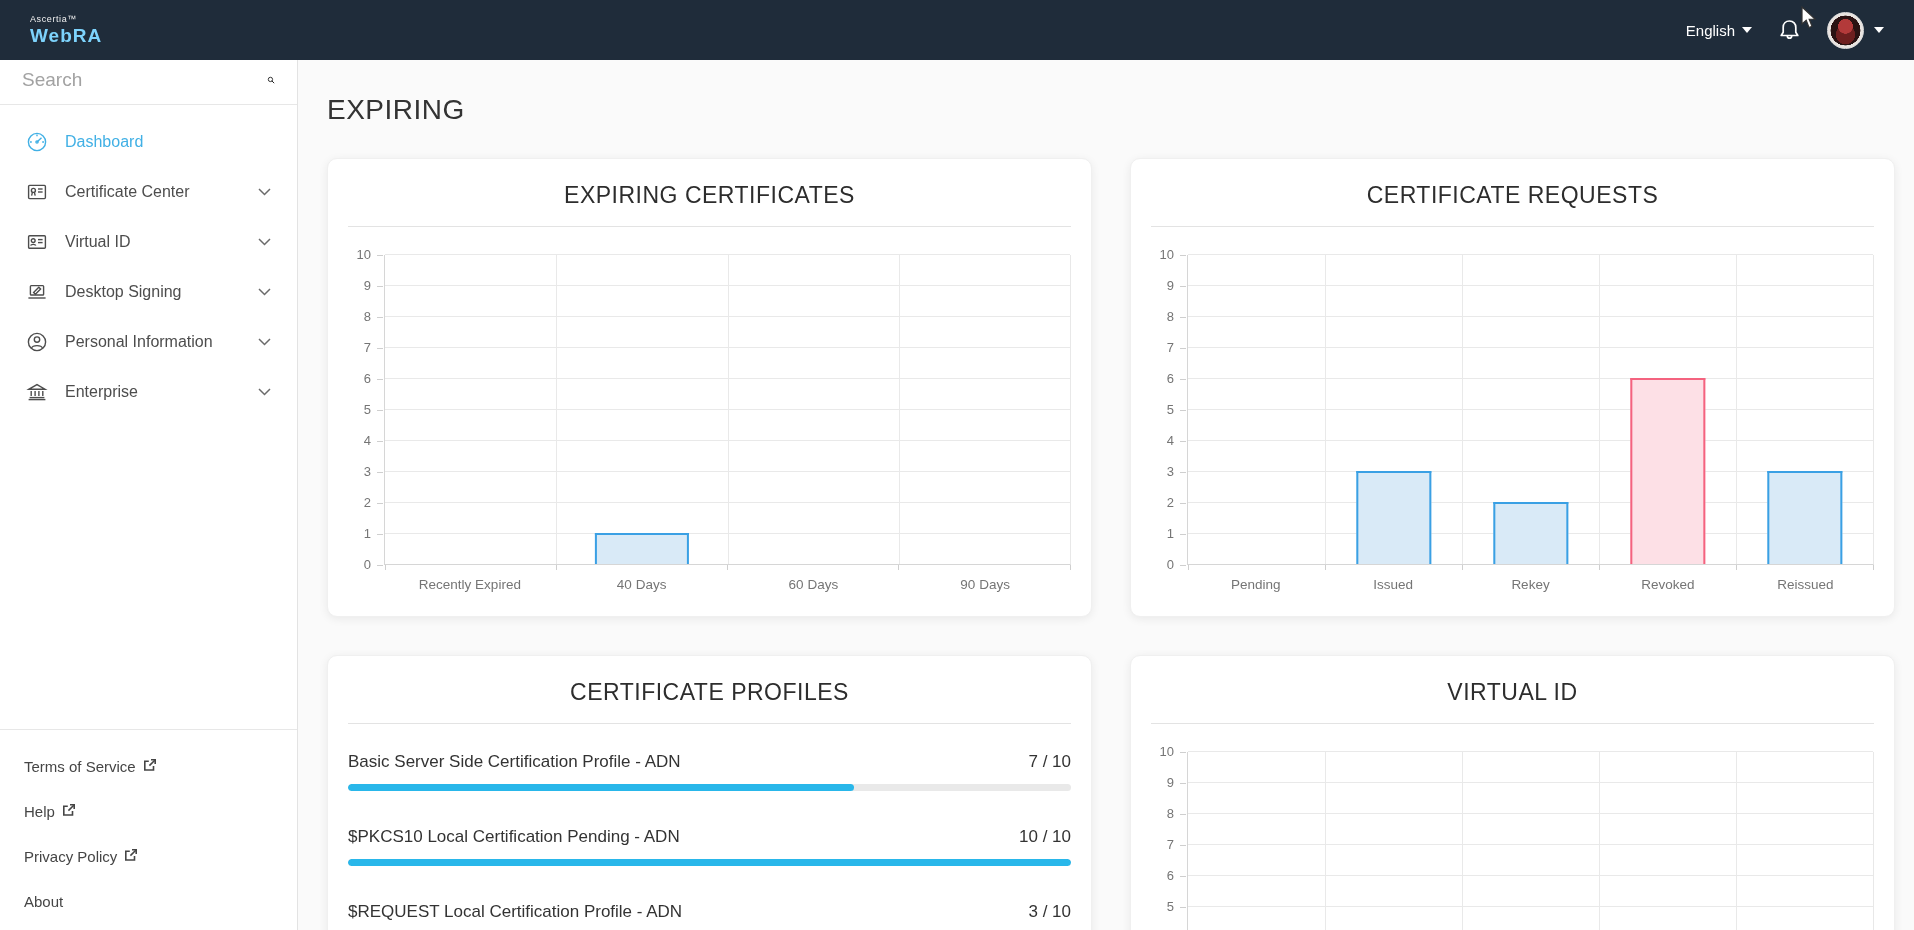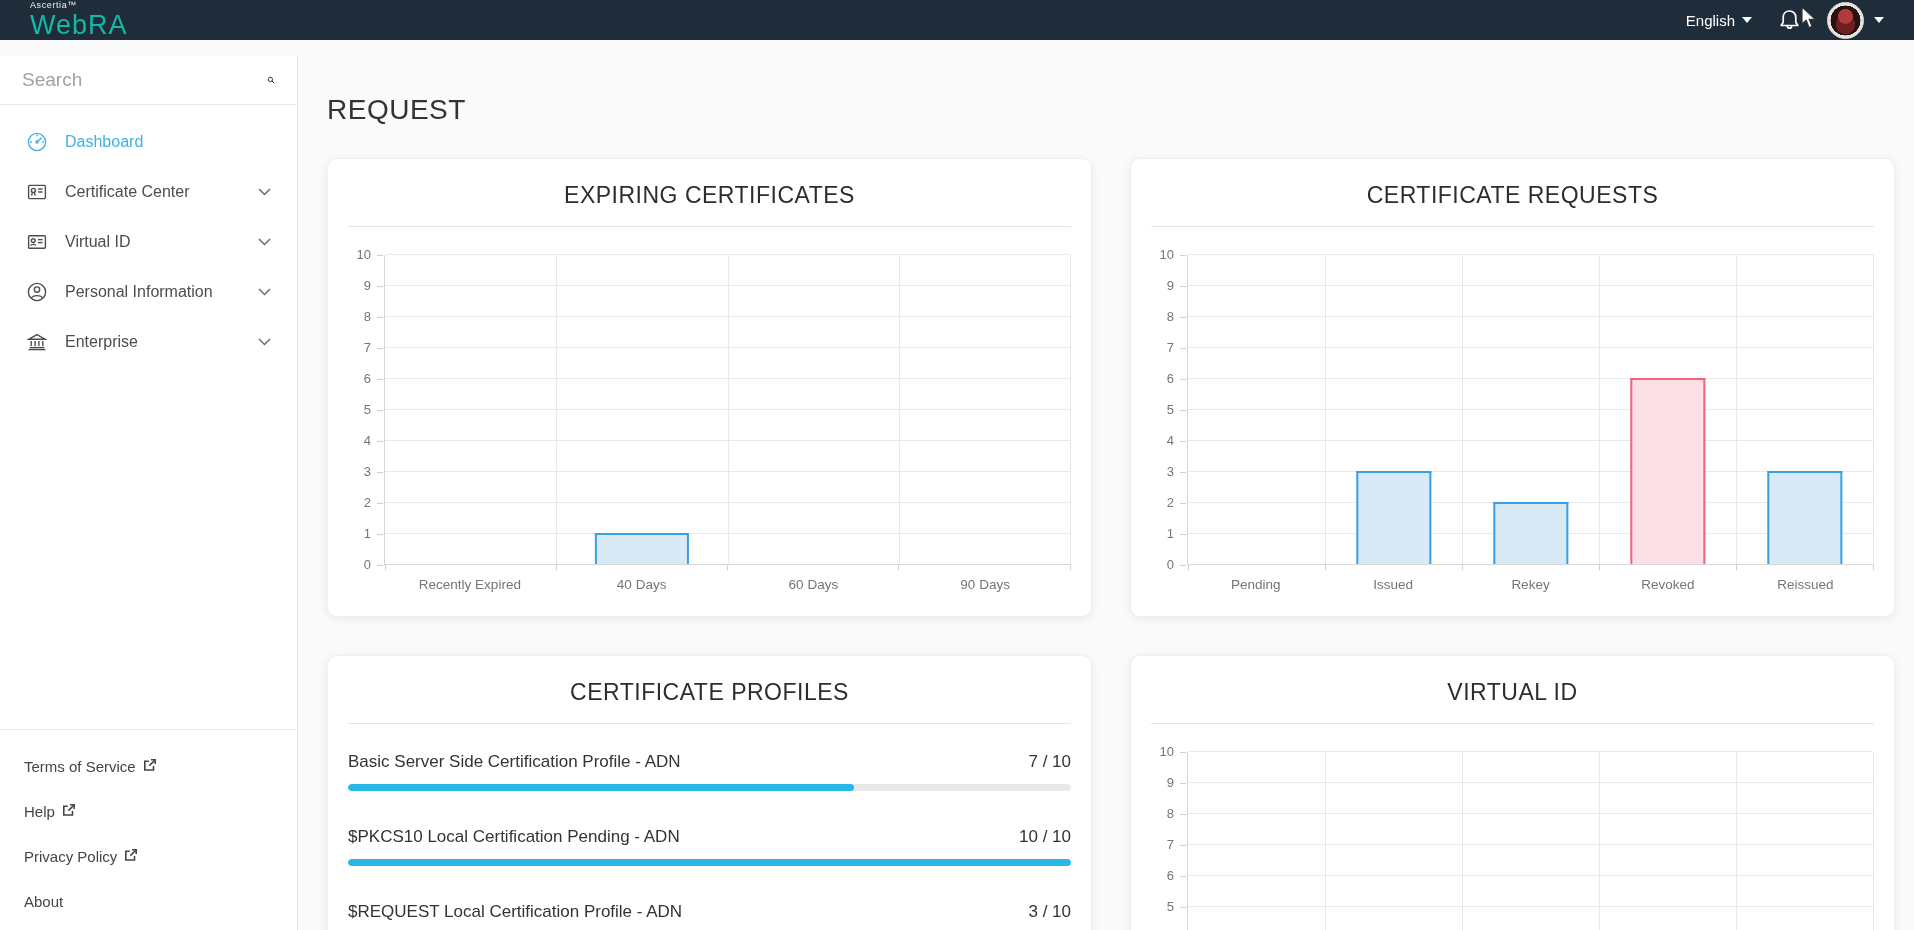--- a/index.html
+++ b/index.html
@@ -1,26 +1,26 @@
 <!DOCTYPE html>
 <html style="--navbar-bg: #1f2c3a; --accent: #41b0e5; --bar-blue-fill: #d9eaf7; --bar-blue-border: #3aa0e4; --bar-pink-fill: #fde0e6; --bar-pink-border: #f4637f; --progress-fill: #29b7ea; --progress-track: #e9e9e9;"><head>
 <meta charset="utf-8">
 <style>
   * { box-sizing: border-box; margin: 0; padding: 0; }
   html,body { width:1914px; height:930px; }
   body { font-family: "Liberation Sans", sans-serif; background:#fafafa; overflow:hidden; }
   .screen { position:relative; width:1914px; height:930px; overflow:hidden; }
 
   
-  .navbar { position:absolute; top:0; left:0; width:100%; height:40px;
+  .navbar { position:absolute; top:0; left:0; width:100%; height:60px;
     background:var(--navbar-bg,#1f2c3a); display:flex; align-items:center;
     padding:0 30px; color:#fff; z-index:30; }
   .brand { display:flex; flex-direction:column; line-height:1; cursor:default; }
   .brand-top { font-size:9px; letter-spacing:.6px; margin-bottom:2px; color:#f2f2f2; }
-  .brand-main { font-size:27px; font-weight:400; letter-spacing:1px; color:#14b8a6; }
+  .brand-main { font-size:19px; font-weight:700; letter-spacing:1px; color:#7dd3fc; }
   .nav-right { margin-left:auto; display:flex; align-items:center; gap:26px; }
   .lang { display:flex; align-items:center; gap:7px; font-size:15px; cursor:pointer; }
   .caret-down { width:0; height:0; border-left:5px solid transparent; border-right:5px solid transparent; border-top:6px solid #fff; }
   .bell { display:flex; align-items:center; cursor:pointer; }
   .avatar-wrap { display:flex; align-items:center; gap:10px; cursor:pointer; }
   .avatar { width:37px; height:37px; border-radius:50%;
     background:
       radial-gradient(circle at 50% 38%, #b33a3a 0 26%, transparent 27%),
       radial-gradient(circle at 50% 62%, #6e1f1f 0 34%, transparent 35%),
       radial-gradient(circle at 50% 50%, #2a1212 0 60%, #e9e4e0 61%);
@@ -172,20 +172,35 @@
           <span class="nav-label">Virtual ID</span>
           <span class="chev">
             <svg width="13" height="8" viewBox="0 0 13 8">
               <polyline points="1,1 6.5,6.5 12,1" fill="none" stroke="#6b6b6b" stroke-width="1.5"></polyline>
             </svg>
           </span>
         </div>
         <div class="nav-item">
           <span class="nav-icon">
             <svg width="22" height="22" viewBox="0 0 22 22">
+              <rect x="4.4" y="4.6" width="13.2" height="9.4" rx="0.8"></rect>
+              <path d="M2.4 17 L19.6 17"></path>
+              <path d="M7.6 11.4 L12.8 6.2 L14.6 8 L9.4 13.2 Z"></path>
+            </svg>
+          </span>
+          <span class="nav-label">Desktop Signing</span>
+          <span class="chev">
+            <svg width="13" height="8" viewBox="0 0 13 8">
+              <polyline points="1,1 6.5,6.5 12,1" fill="none" stroke="#6b6b6b" stroke-width="1.5"></polyline>
+            </svg>
+          </span>
+        </div>
+        <div class="nav-item">
+          <span class="nav-icon">
+            <svg width="22" height="22" viewBox="0 0 22 22">
               <circle cx="11" cy="11" r="8.6"></circle>
               <circle cx="11" cy="8.6" r="2.7"></circle>
               <path d="M5.6 17 C6.6 13.8 15.4 13.8 16.4 17"></path>
             </svg>
           </span>
           <span class="nav-label">Personal Information</span>
           <span class="chev">
             <svg width="13" height="8" viewBox="0 0 13 8">
               <polyline points="1,1 6.5,6.5 12,1" fill="none" stroke="#6b6b6b" stroke-width="1.5"></polyline>
             </svg>
@@ -236,21 +251,21 @@
               <line x1="6.4" y1="7.6" x2="11.8" y2="2.2"></line>
             </svg></span>
         </div>
         <div class="foot-link">
           <span>About</span>
         </div>
       </div>
   </div>
 
   <div class="main">
-    <div class="page-title">REQUEST</div>
+    <div class="page-title">EXPIRING</div>
 
     <div class="cards">
 
       <div class="card">
         <div class="card-title">EXPIRING CERTIFICATES</div>
         <div class="card-divider"></div>
         <div class="chart-wrap">
           <div class="chart">
             <div class="yaxis">
                 <div class="ytick-label" style="bottom: -7px;">0</div>

